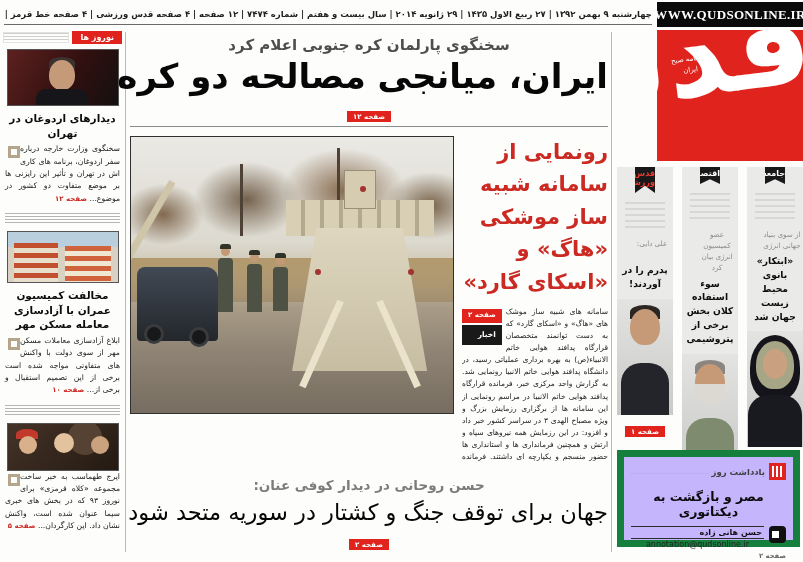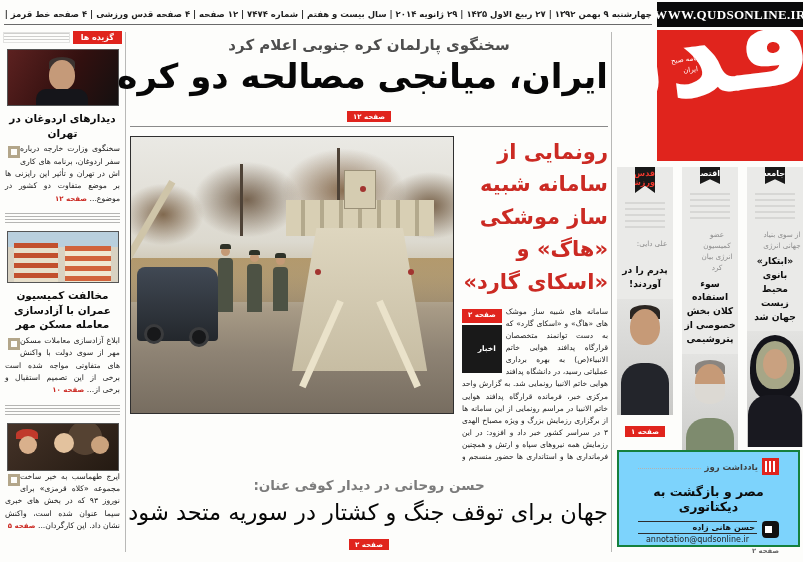--- a/index.html
+++ b/index.html
@@ -54,21 +54,21 @@
   .ph-puppets .p2 { position:absolute; left:42%; top:20%; width:20px; height:20px; border-radius:50%; background:#e3c29e; }
   .ph-puppets .p3 { position:absolute; right:8%; top:26%; width:18px; height:18px; border-radius:50%; background:#caa27d; }
 
   
   .main { position:absolute; left:130px; top:36px; width:478px; }
   .lead-kicker { text-align:center; font-size:15px; font-weight:bold; color:#4e4e4e; letter-spacing:-.3px; }
   .lead-headline { text-align:center; font-size:34px; font-weight:bold; color:#070707; line-height:1.2;
                    letter-spacing:-1px; white-space:nowrap; margin-top:2px; }
   .tag-center { text-align:center; margin:7px 0 3px; }
   .ptag { display:inline-block; background:#e0241d; color:#fff; font-size:7px; font-weight:bold; padding:1.5px 6px; }
-  .btag { display:inline-block; background:#191919; color:#fff; font-size:7.5px; font-weight:bold; padding:18px 6px; }
+  .btag { display:inline-block; background:#191919; color:#fff; font-size:7.5px; font-weight:bold; padding:4px 6px; }
   .main-rule { border-top:1px solid #8a8a8a; margin:0 0 9px; }
   .content-row { display:flex; gap:8px; }
   .article { width:146px; }
   .article-h { color:#cb2a23; font-size:21px; font-weight:bold; text-align:right; line-height:1.55; letter-spacing:-.3px; }
   .article-tags { float:left; display:flex; flex-direction:column; gap:2px; margin:3px 4px 2px 0; }
   .article-body { font-size:7.5px; line-height:1.62; text-align:justify; color:#1c1c1c; margin-top:7px; height:158px; overflow:hidden; }
 
   .photo { width:324px; height:278px; border:1px solid #2f2f2f; position:relative; overflow:hidden;
            background:linear-gradient(180deg,#eae9e4 0%,#dcd9cf 38%,#c9bfa8 50%,#a89b86 62%,#8e8374 78%,#776d60 100%); }
   .mp-trees { position:absolute; top:0; width:100%; height:54%;
@@ -125,22 +125,22 @@
   .p2 .pt-hijab { position:absolute; left:50%; transform:translateX(-50%); top:4px; width:50px; height:66px;
                   border-radius:50% 50% 42% 42%; background:#14141a; }
   .p2 .pt-scarf { position:absolute; left:50%; transform:translateX(-50%); top:10px; width:38px; height:48px;
                   border-radius:50% 50% 44% 44%; background:#a6a687; }
   .p2 .pt-face { position:absolute; left:50%; transform:translateX(-50%); top:18px; width:24px; height:30px;
                  border-radius:50%; background:#c9a180; }
   .p2 .pt-torso { background:#191920; width:54px; }
   .col-tag { text-align:center; margin-top:4px; }
 
   
-  .daily-note { position:absolute; left:617px; top:450px; width:183px; height:97px; background:#7dd3fc;
-                border:2px solid #15803d; padding:6px 19px 4px; }
+  .daily-note { position:absolute; left:617px; top:450px; width:183px; height:97px; background:#c4b5fd;
+                border:7px solid #15803d; padding:6px 7px 4px; }
   .dn-head { display:flex; align-items:center; gap:4px; }
   .dn-icon { width:17px; height:17px; background:#e0241d; display:flex; align-items:center; justify-content:center; }
   .dn-icon i { display:block; width:11px; height:11px;
                background:repeating-linear-gradient(90deg,#fff 0 2px,transparent 2px 4px); }
   .dn-label { font-size:8.5px; font-weight:bold; color:#3f3f3f; white-space:nowrap; }
   .dn-dots { flex:1; border-bottom:1.5px dotted #b3b3b1; height:5px; }
   .dn-h { text-align:center; font-size:12.5px; font-weight:bold; color:#0b0b0b; margin:9px 0 7px; letter-spacing:-.3px; }
   .dn-author-row { display:flex; align-items:flex-start; gap:5px; }
   .dn-note-icon { width:17px; height:17px; background:#101010; border-radius:4px; position:relative; flex:0 0 auto; }
   .dn-note-icon::after { content:""; position:absolute; left:3px; top:5px; width:7px; height:7px; background:#fff; }
@@ -160,21 +160,21 @@
   <div class="logo-box">
     <div class="logo-word">قدس</div>
     <div class="logo-sub">روزنامه صبح ایران</div>
   </div>
 
   <div class="vrule v-left"></div>
   <div class="vrule v-right"></div>
 
   <aside class="sb">
     <div class="gz-row">
-      <span class="gz-tag">گزیده ها</span>
+      <span class="gz-tag">نوروز ها</span>
       <span class="gz-stripes"></span>
     </div>
 
     <div>
       <div class="sb-photo ph-erdogan">
         <div class="hair"></div>
         <div class="face"></div>
         <div class="suit"></div>
       </div>
       <div class="sb-h">دیدارهای اردوغان در تهران</div>
@@ -281,21 +281,21 @@
         </div>
       </div>
       <div class="col-tag"><span class="ptag">صفحه ۱۱</span></div>
     </div>
 
     <div class="col">
       <div class="col-gray">
         <div class="ribbon">اقتصاد</div>
         <div class="col-lines"></div>
         <div class="col-kicker">عضو کمیسیون انرژی بیان کرد</div>
-        <div class="col-h">سوء استفاده کلان بخش خصوصی از پتروشیمی</div>
+        <div class="col-h">سوء استفاده کلان بخش برخی از پتروشیمی</div>
         <div class="portrait p1">
           <div class="pt-hair"></div>
           <div class="pt-head"></div>
           <div class="pt-beard"></div>
           <div class="pt-torso"></div>
         </div>
       </div>
       <div class="col-tag"><span class="ptag">صفحه ۳</span></div>
     </div>
 

